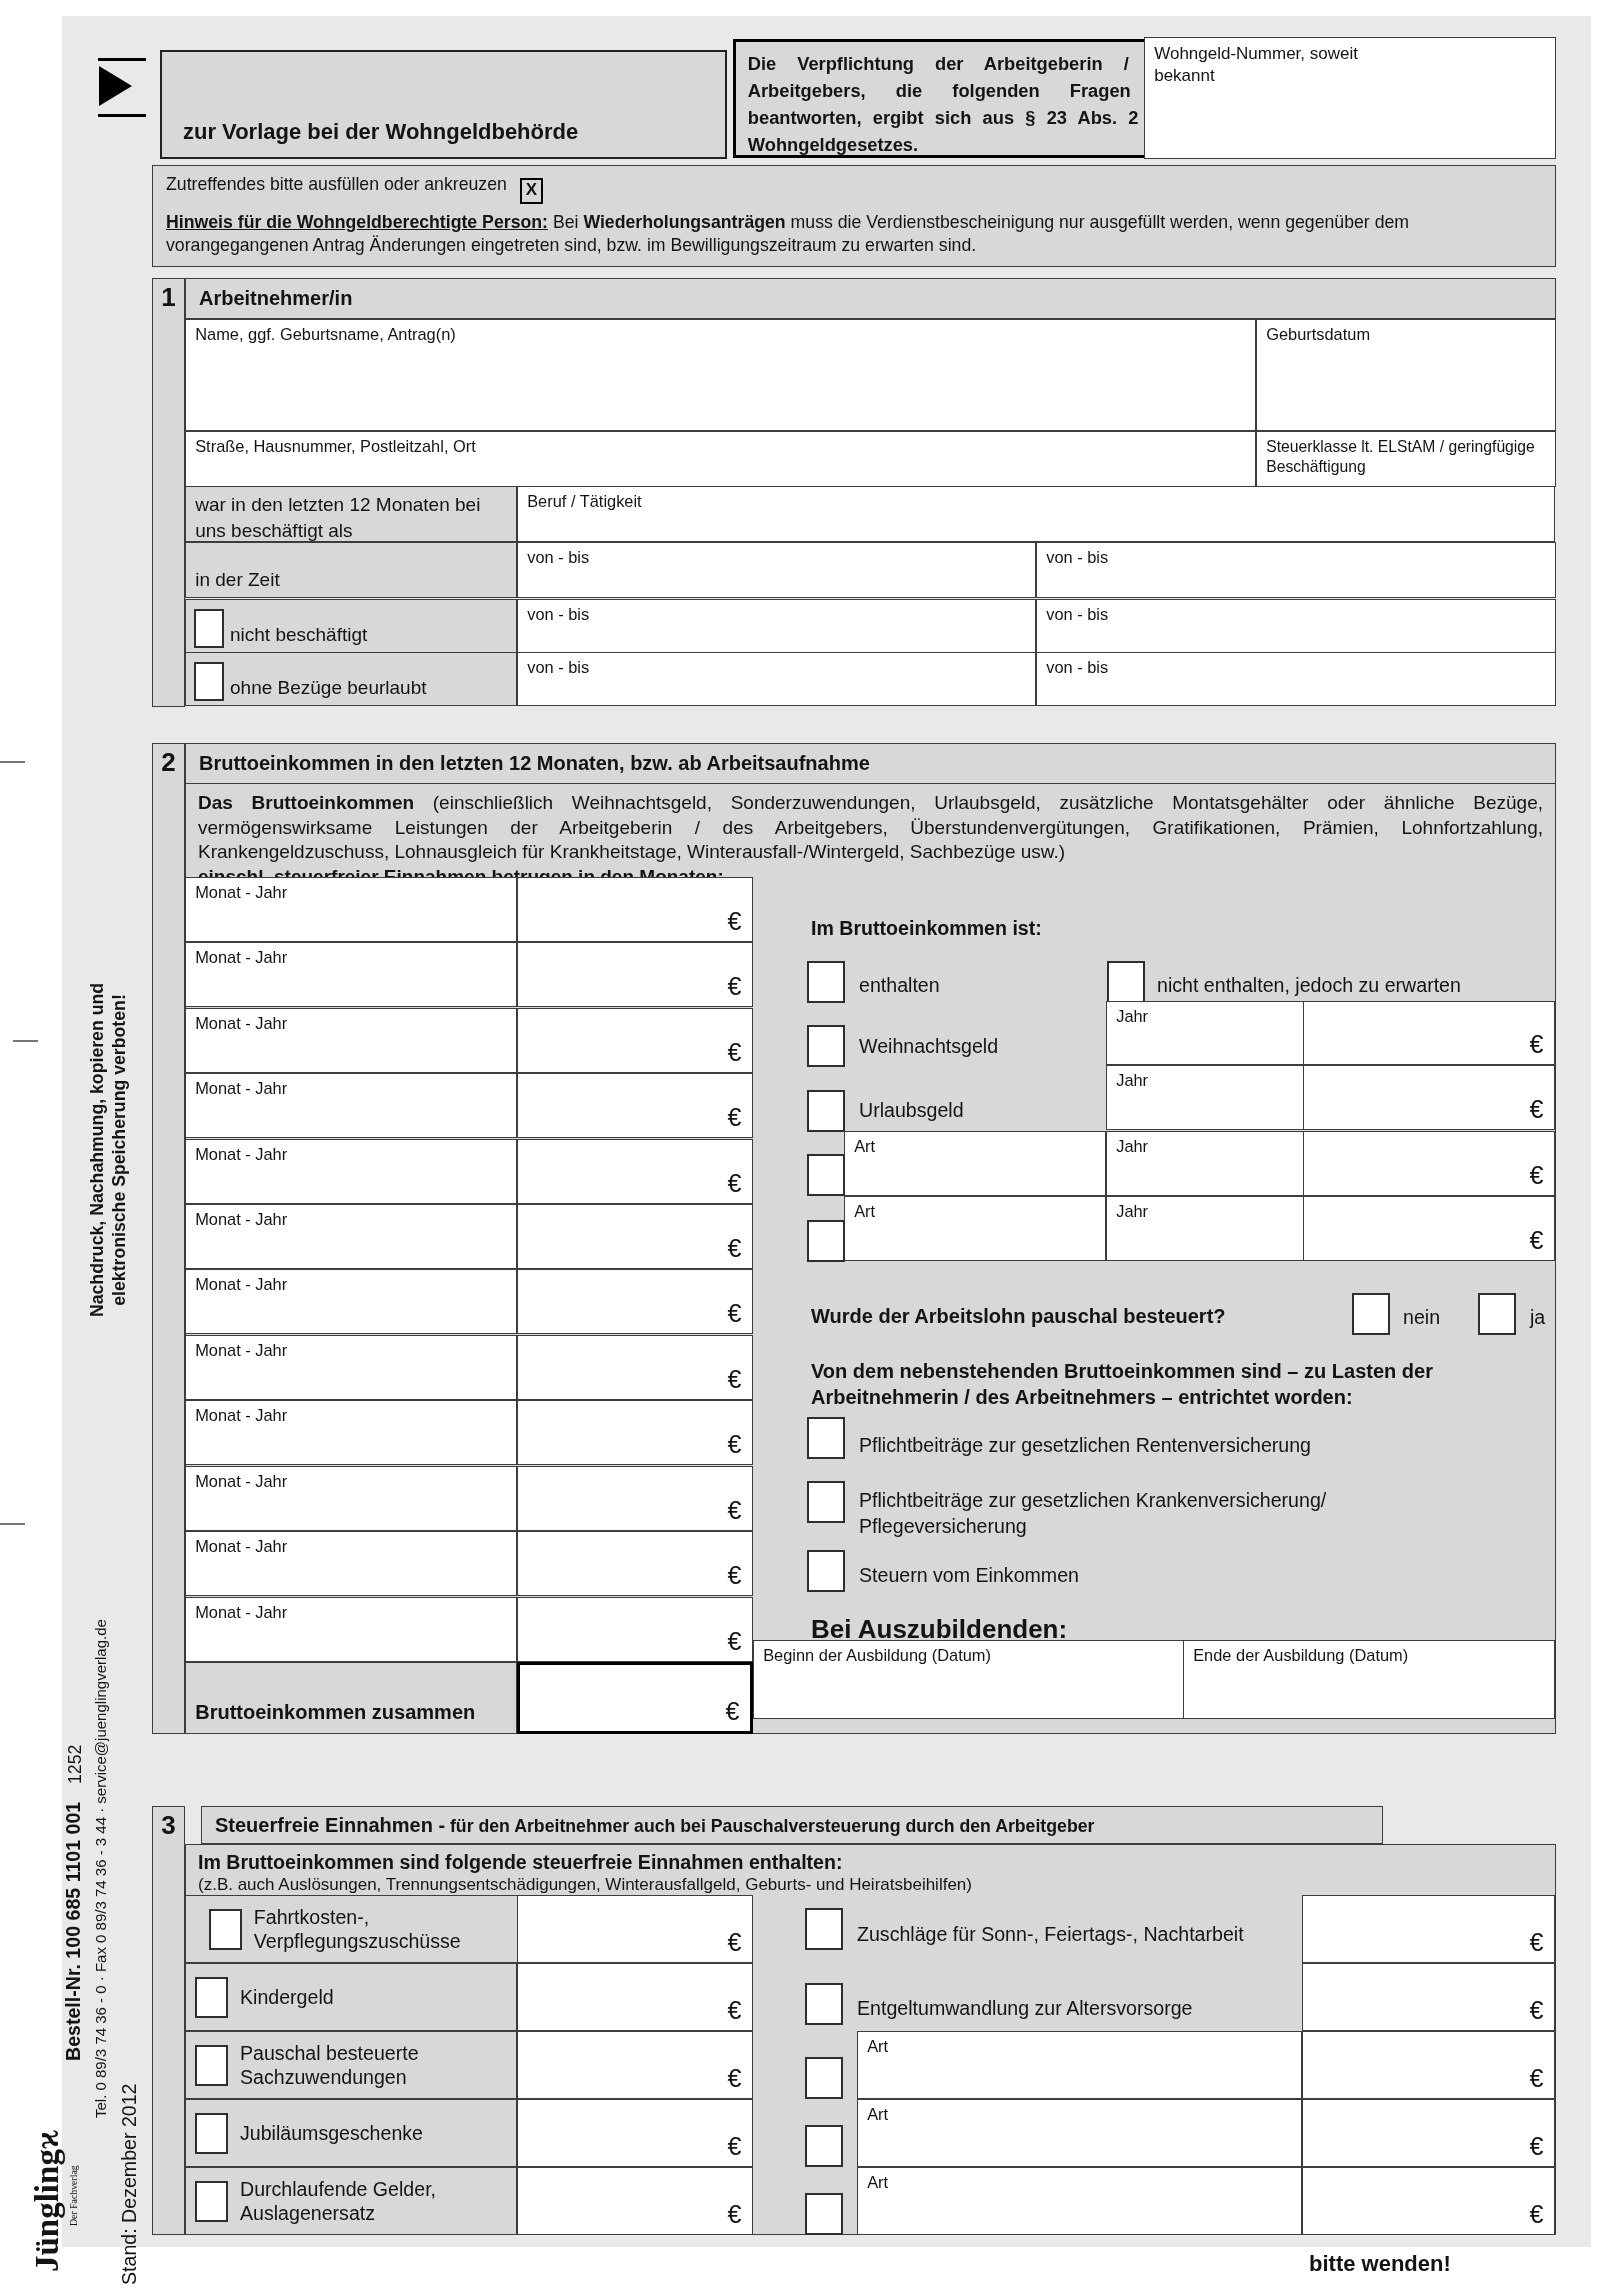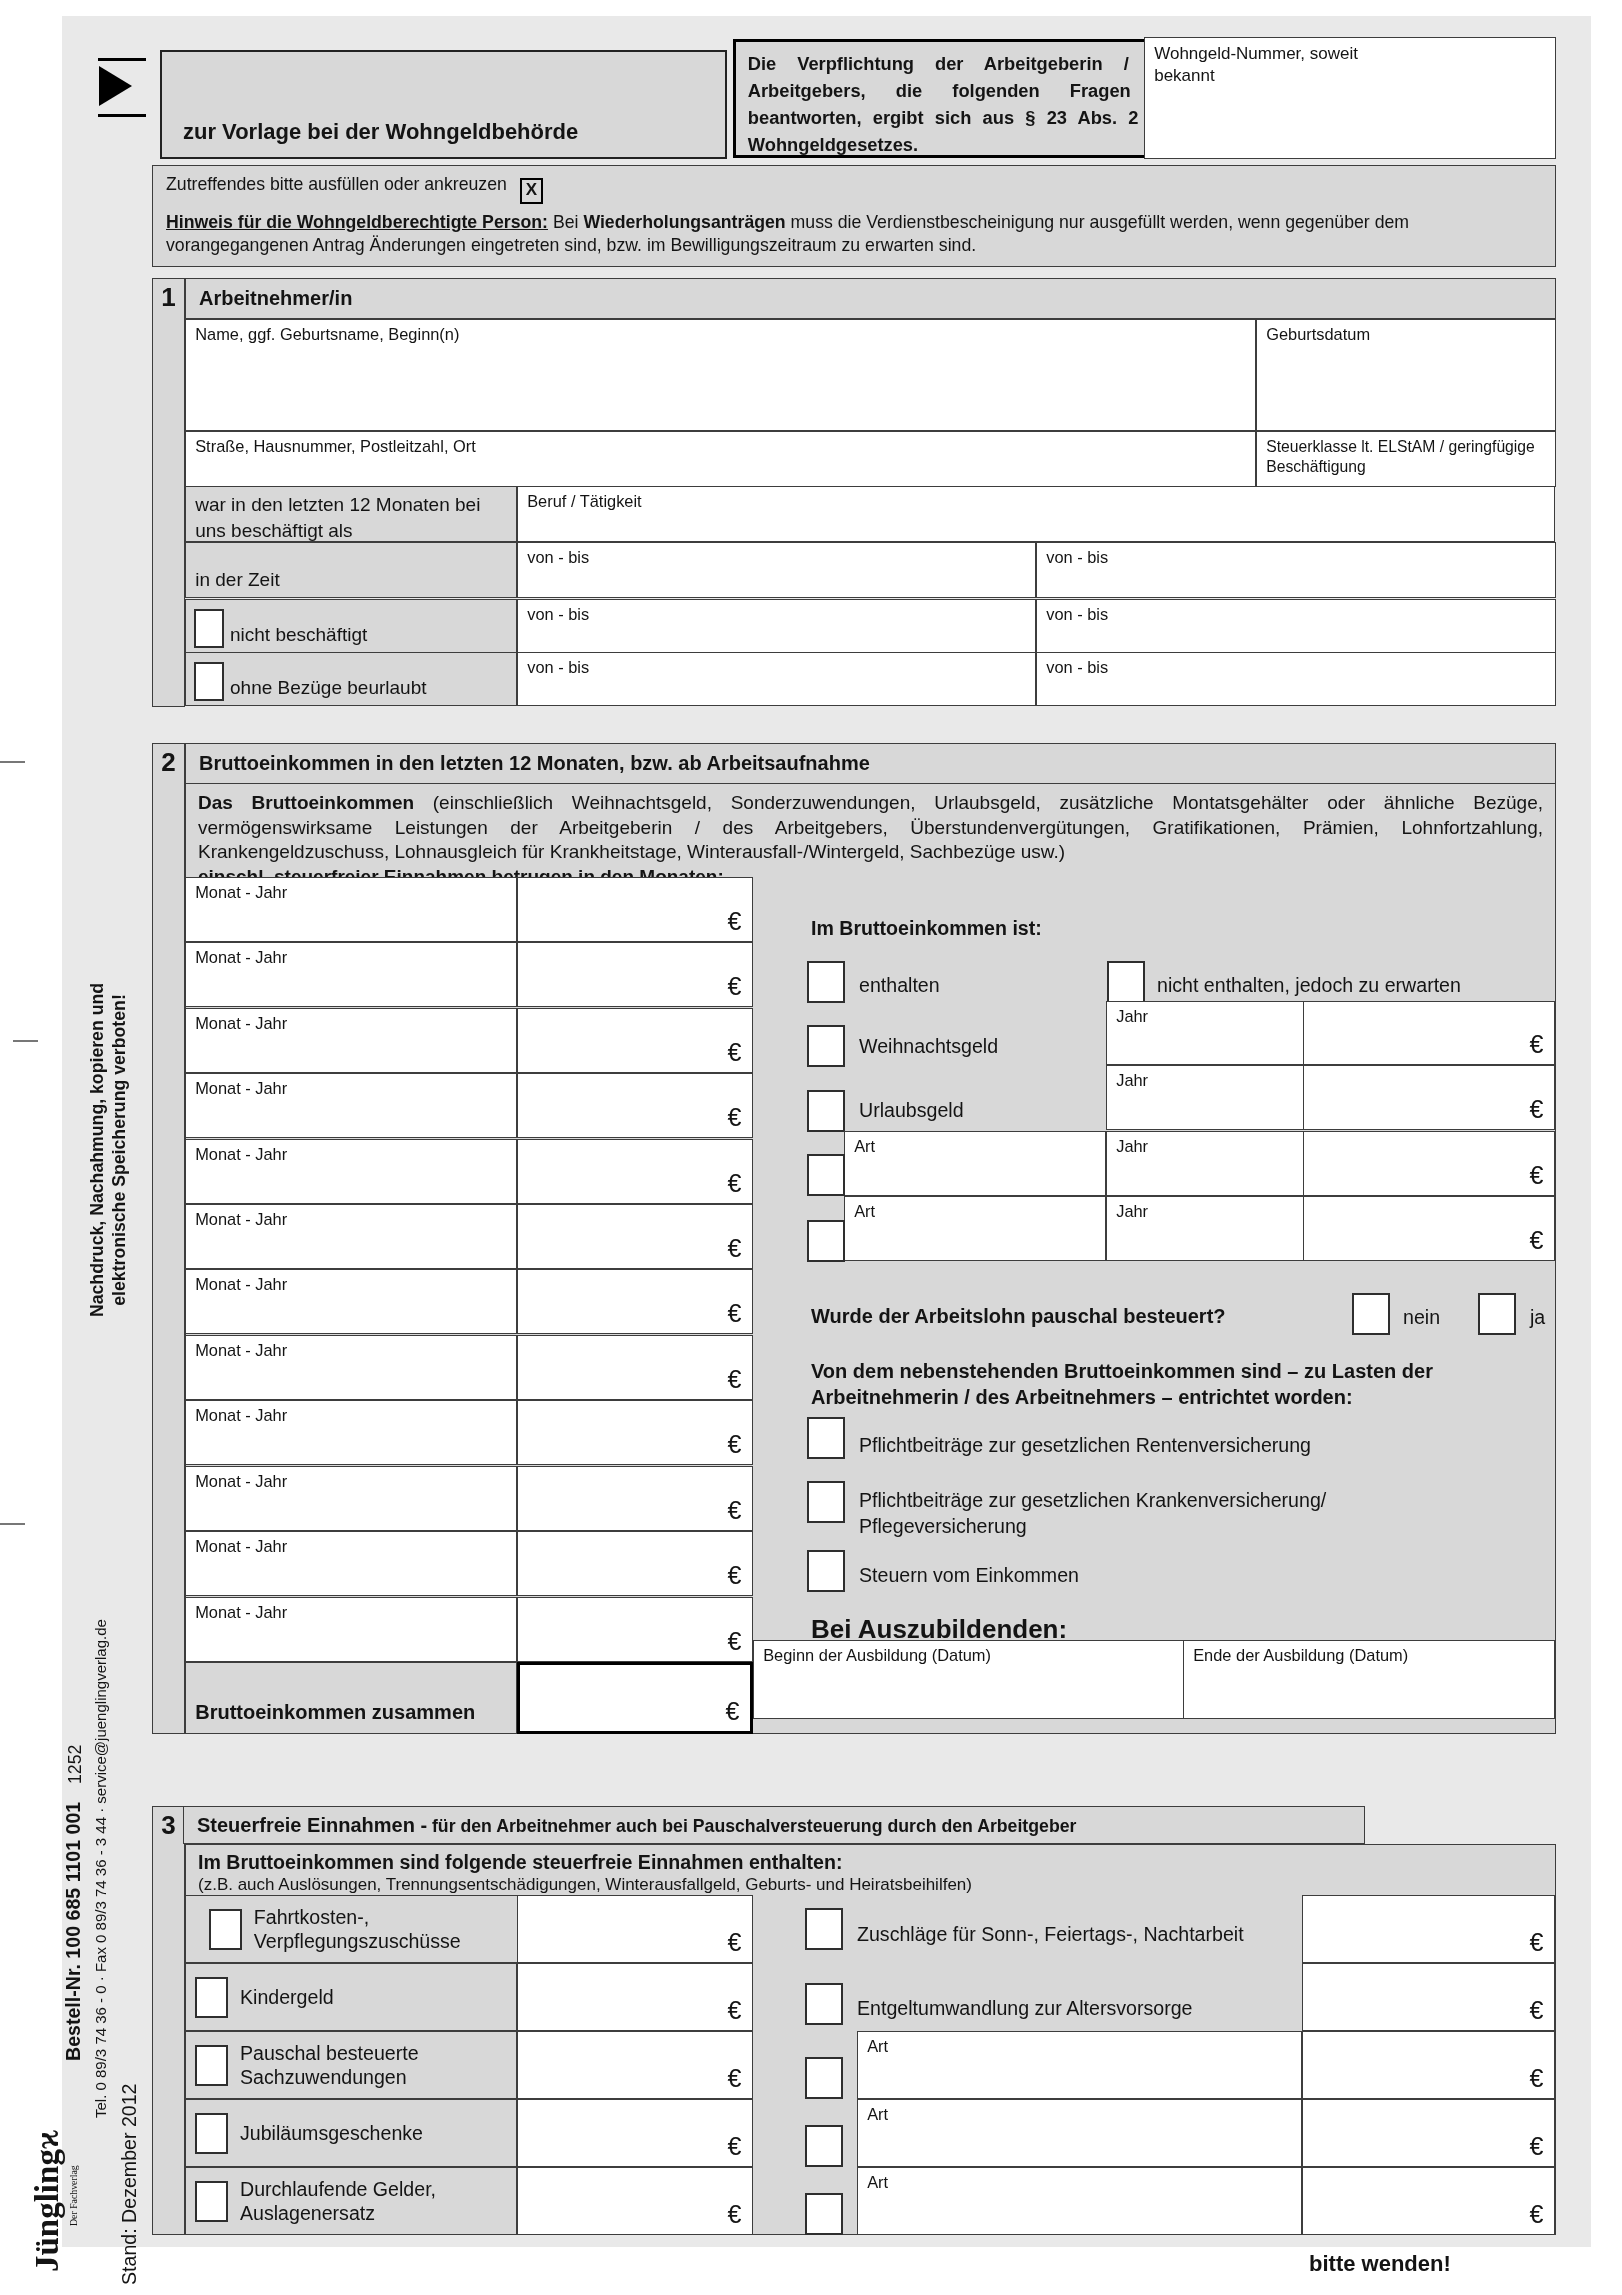--- a/index.html
+++ b/index.html
@@ -62,21 +62,21 @@
 </div>
 
 <div class="c gray" style="left:152px;top:278px;width:33px;height:429px">
   <span class="strip-num">1</span>
 </div>
 <div class="c bar" style="left:185px;top:278px;width:1371px;height:41px">
   <span class="t seclbl">Arbeitnehmer/in</span>
 </div>
 
 <div class="c white" style="left:185px;top:319px;width:1071px;height:112px">
-  <span class="cl">Name, ggf. Geburtsname, Beginn(n)</span>
+  <span class="cl">Name, ggf. Geburtsname, Antrag(n)</span>
 </div>
 <div class="c white" style="left:1256px;top:319px;width:300px;height:112px">
   <span class="cl">Geburtsdatum</span>
 </div>
 
 <div class="c white" style="left:185px;top:431px;width:1071px;height:56px">
   <span class="cl">Straße, Hausnummer, Postleitzahl, Ort</span>
 </div>
 <div class="c white" style="left:1256px;top:431px;width:300px;height:56px">
   <span class="cl2" style="width:275px;white-space:normal">Steuerklasse lt. ELStAM / geringfügige Beschäftigung</span>
@@ -282,21 +282,21 @@
 <div class="c white" style="left:753px;top:1640px;width:431px;height:79px">
     <span class="cl">Beginn der Ausbildung (Datum)</span>
   </div>
 <div class="c white" style="left:1183px;top:1640px;width:372px;height:79px">
     <span class="cl">Ende der Ausbildung (Datum)</span>
   </div>
 
 <div class="c gray" style="left:152px;top:1806px;width:33px;height:429px">
   <span class="strip-num">3</span>
 </div>
-<div class="c bar" style="left:183px;top:1806px;width:1182px;height:38px">
+<div class="c bar" style="left:201px;top:1806px;width:1182px;height:38px">
   <span class="t" style="top:6.5px"><span class="seclbl">Steuerfreie Einnahmen -</span><span class="b" style="font-size:17.7px"> für den Arbeitnehmer auch bei Pauschalversteuerung durch den Arbeitgeber</span></span>
 </div>
 <div class="c gray" style="left:185px;top:1844px;width:1371px;height:391px"></div>
 
 <div class="c b" style="left:198px;top:1851px;font-size:19.6px">Im Bruttoeinkommen sind folgende steuerfreie Einnahmen enthalten:</div>
 <div class="c" style="left:198px;top:1875px;font-size:17px">(z.B. auch Auslösungen, Trennungsentschädigungen, Winterausfallgeld, Geburts- und Heiratsbeihilfen)</div>
 
 <div class="c gray" style="left:185px;top:1895px;width:344px;height:68px;display:flex;align-items:center;padding-left:23px">
   <span style="width:29px;height:37px;background:#fff;border:2px solid #2e2e2e;flex:none"></span>
   <span style="font-size:19.6px;margin-left:11.8px;line-height:1.25">Fahrtkosten-, Verpflegungszuschüsse</span>

